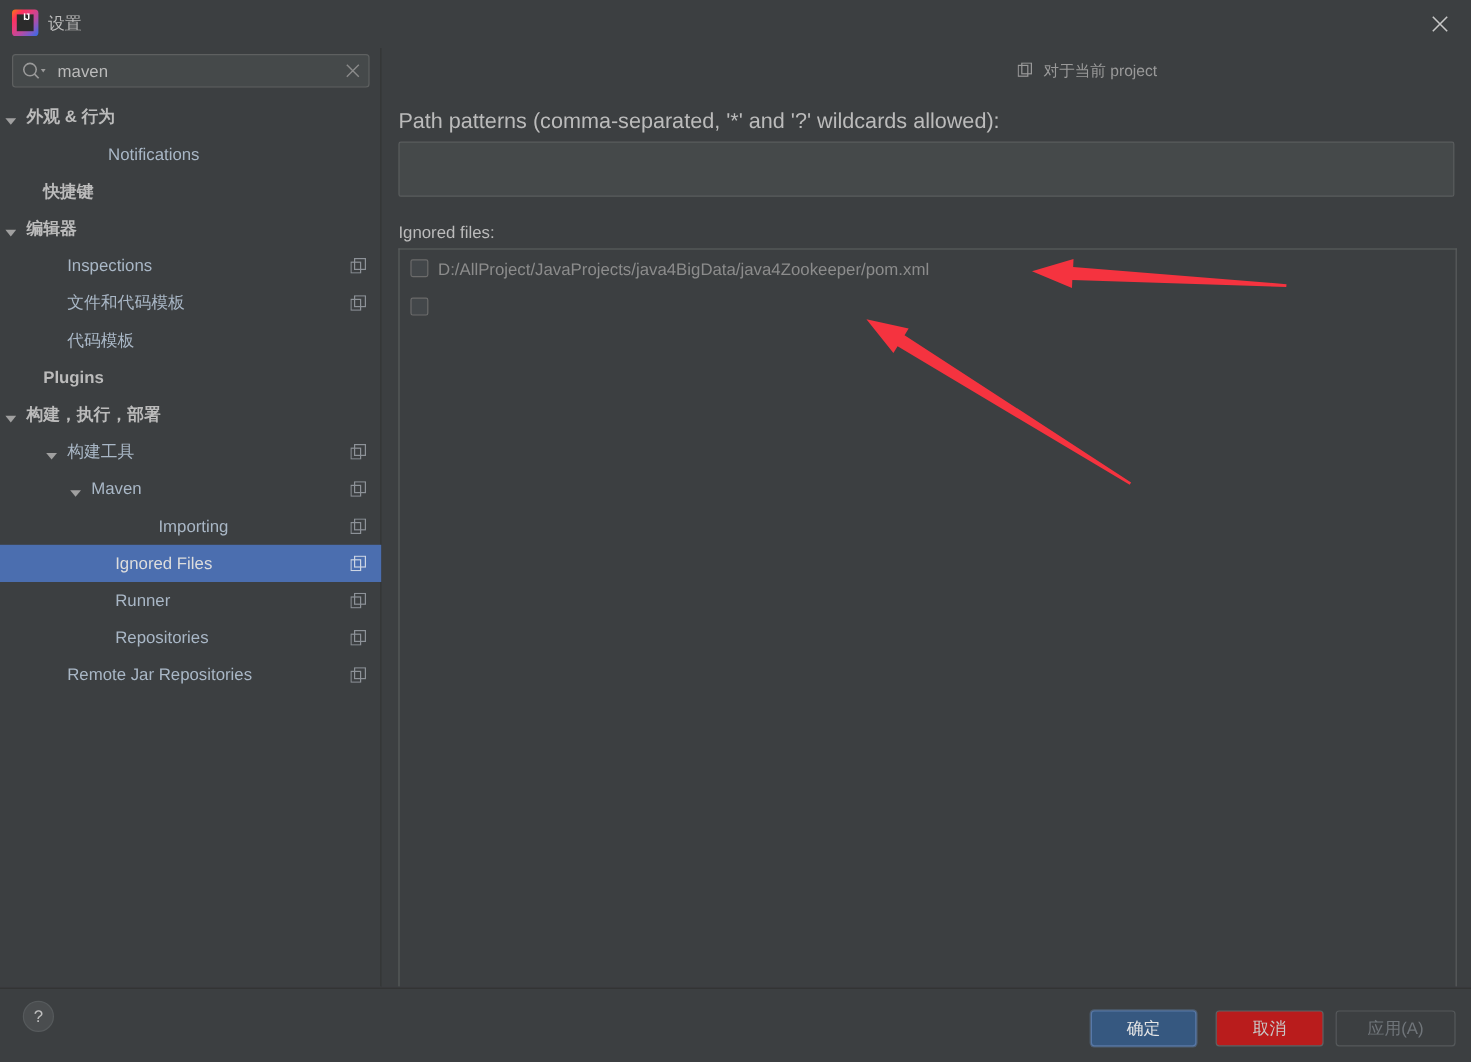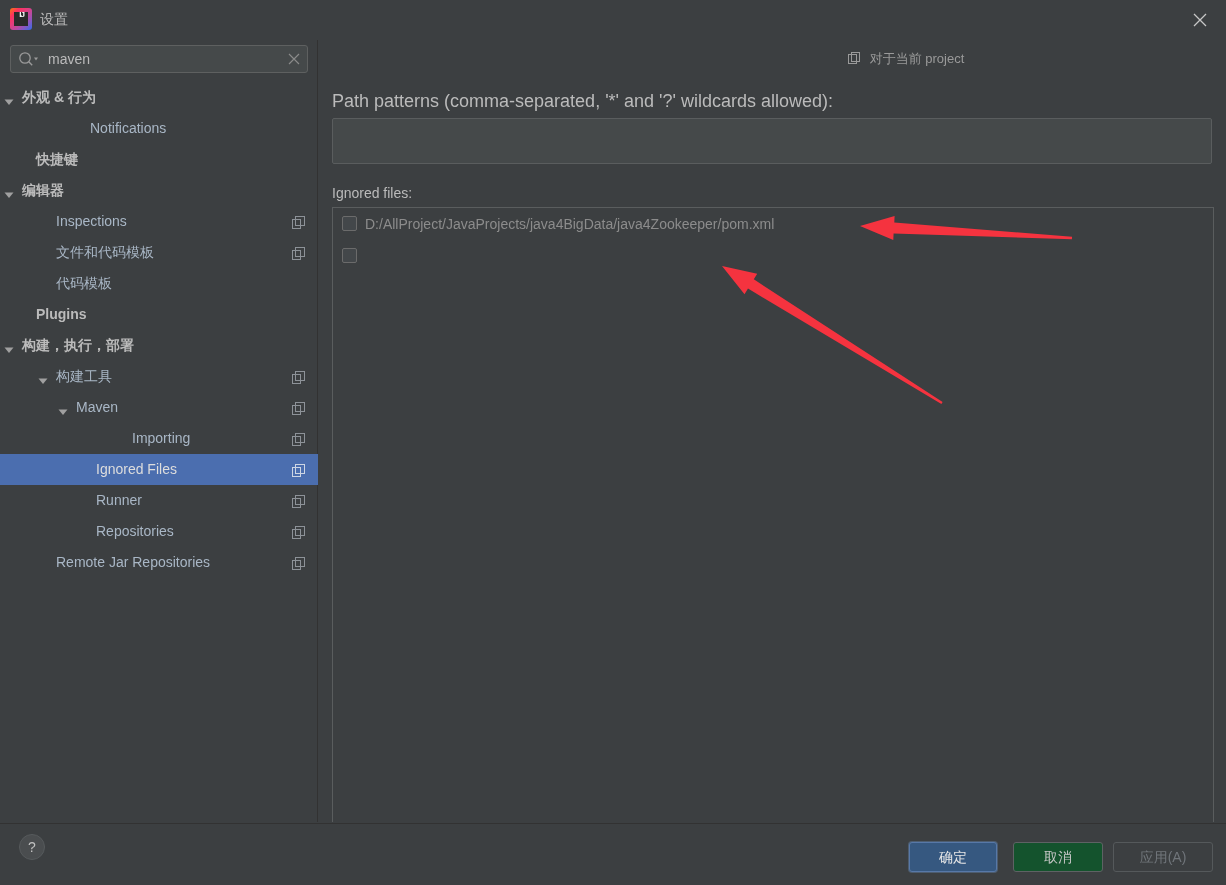--- a/index.html
+++ b/index.html
@@ -179,21 +179,21 @@
     font-size: 14px; line-height: 28px; text-align: center;
     cursor: pointer; white-space: nowrap;
   }
   #btn-ok {
     left: 909px; width: 88px;
     background: #365880; border: 1px solid #5778a8; color: #e6e6e6;
     box-shadow: 0 0 0 1px rgba(110,150,200,0.35);
   }
   #btn-cancel {
     left: 1013px; width: 90px;
-    background: #14532d; border: 1px solid #5e6264; color: #c8c8c8;
+    background: #b91c1c; border: 1px solid #5e6264; color: #c8c8c8;
   }
   #btn-apply {
     left: 1113px; width: 100px;
     background: #3c3f41; border: 1px solid #55595b; color: #70757a;
   }
 
   
   #annotations {
     position: absolute; left: 0; top: 0; width: 1226px; height: 885px;
     pointer-events: none;

